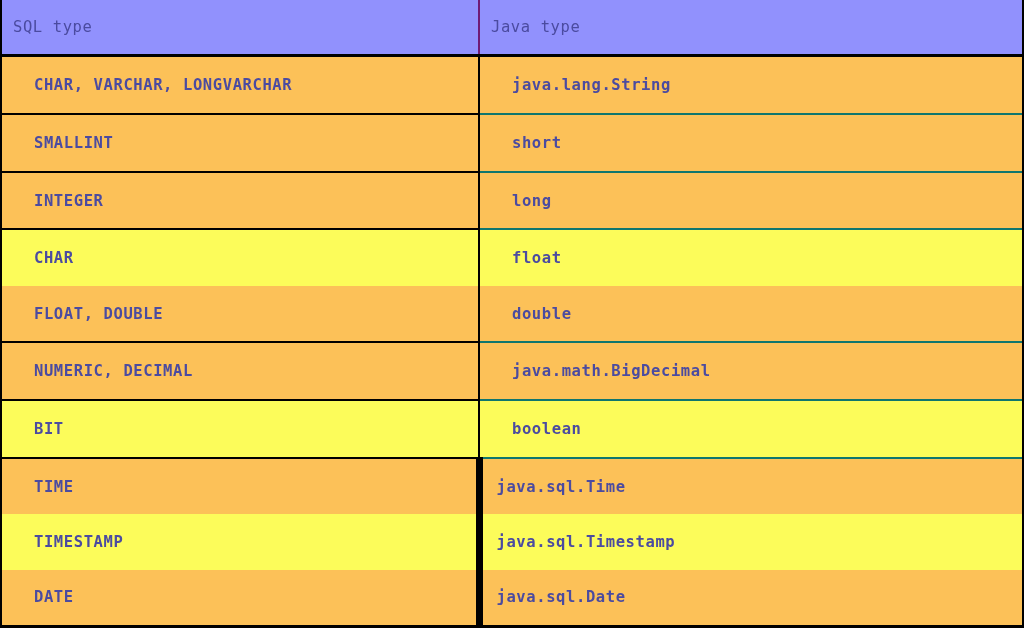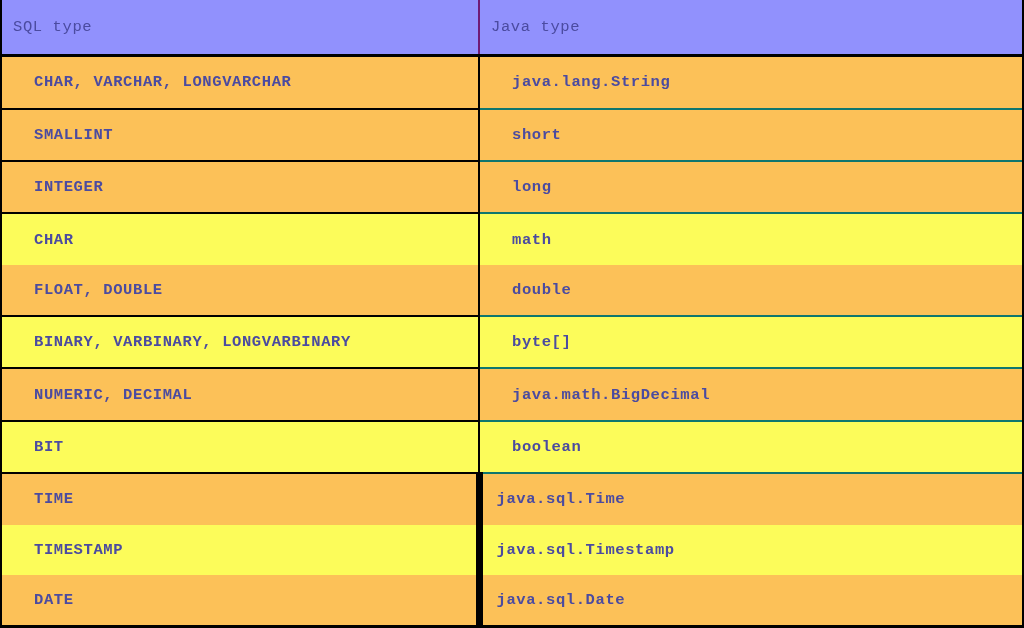--- a/index.html
+++ b/index.html
@@ -15,21 +15,20 @@
   }
 
   #table-wrap {
     width: 1024px;
     height: 628px;
     box-sizing: border-box;
     border-left: 2px solid #000000;
     border-right: 2px solid #000000;
     border-bottom: 3px solid #000000;
     background: #fcc158;
-    font-family: Liberation Mono, monospace;
   }
 
   table.type-map {
     width: 100%;
     height: 100%;
     border-collapse: collapse;
     table-layout: fixed;
   }
 
   col.col-sql { width: 477px; }
@@ -117,32 +116,28 @@
       </tr>
 
 
       <tr class="band-orange rule-below">
         <td class="sql-cell">INTEGER</td>
         <td class="java-cell">long</td>
       </tr>
 
       <tr class="band-yellow">
         <td class="sql-cell">CHAR</td>
-        <td class="java-cell">math</td>
+        <td class="java-cell">float</td>
       </tr>
 
       <tr class="band-orange rule-below">
         <td class="sql-cell">FLOAT, DOUBLE</td>
         <td class="java-cell">double</td>
       </tr>
 
-      <tr class="band-yellow rule-below">
-        <td class="sql-cell">BINARY, VARBINARY, LONGVARBINARY</td>
-        <td class="java-cell">byte[]</td>
-      </tr>
 
       <tr class="band-orange rule-below">
         <td class="sql-cell">NUMERIC, DECIMAL</td>
         <td class="java-cell">java.math.BigDecimal</td>
       </tr>
 
       <tr class="band-yellow rule-below">
         <td class="sql-cell">BIT</td>
         <td class="java-cell">boolean</td>
       </tr>

